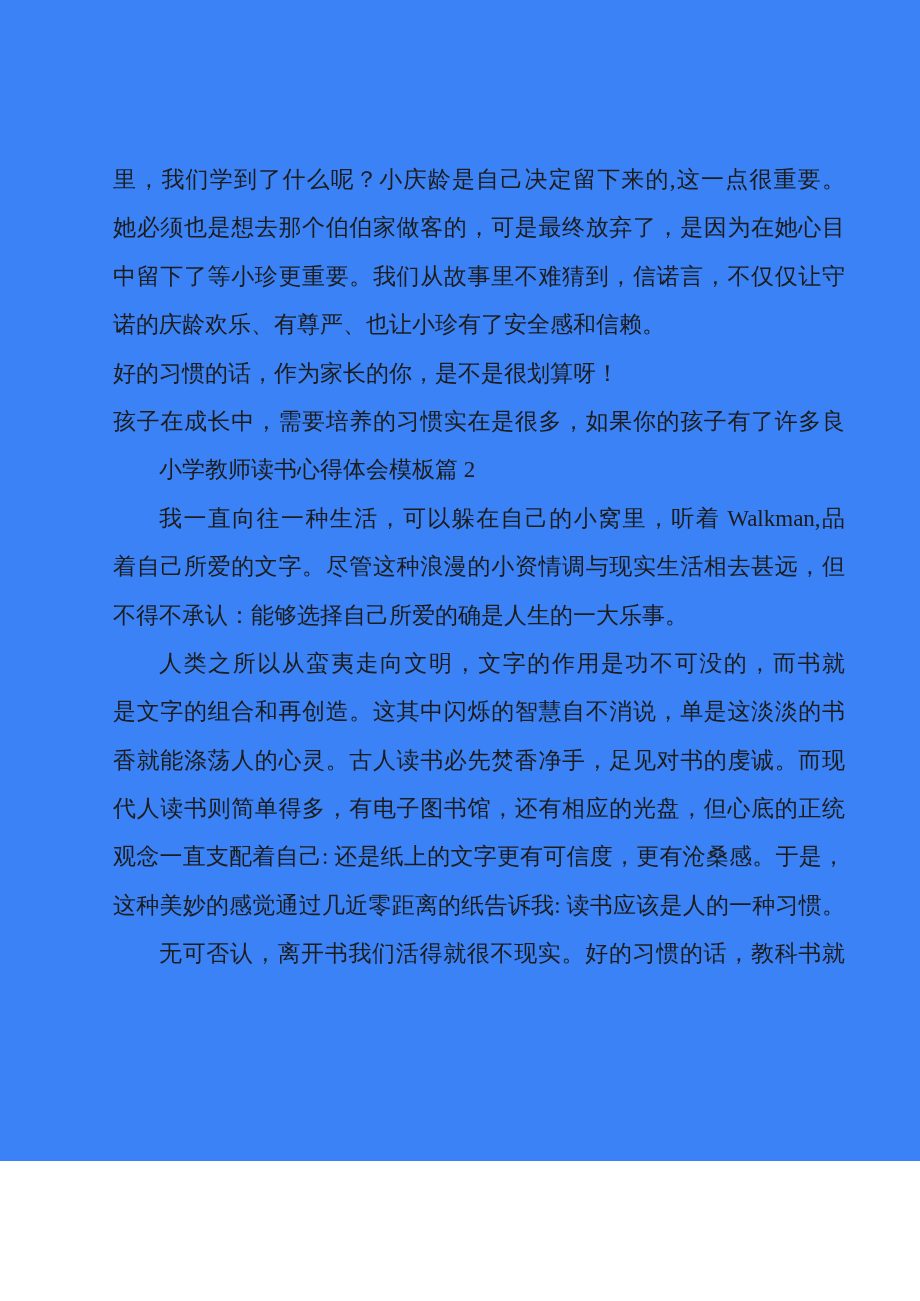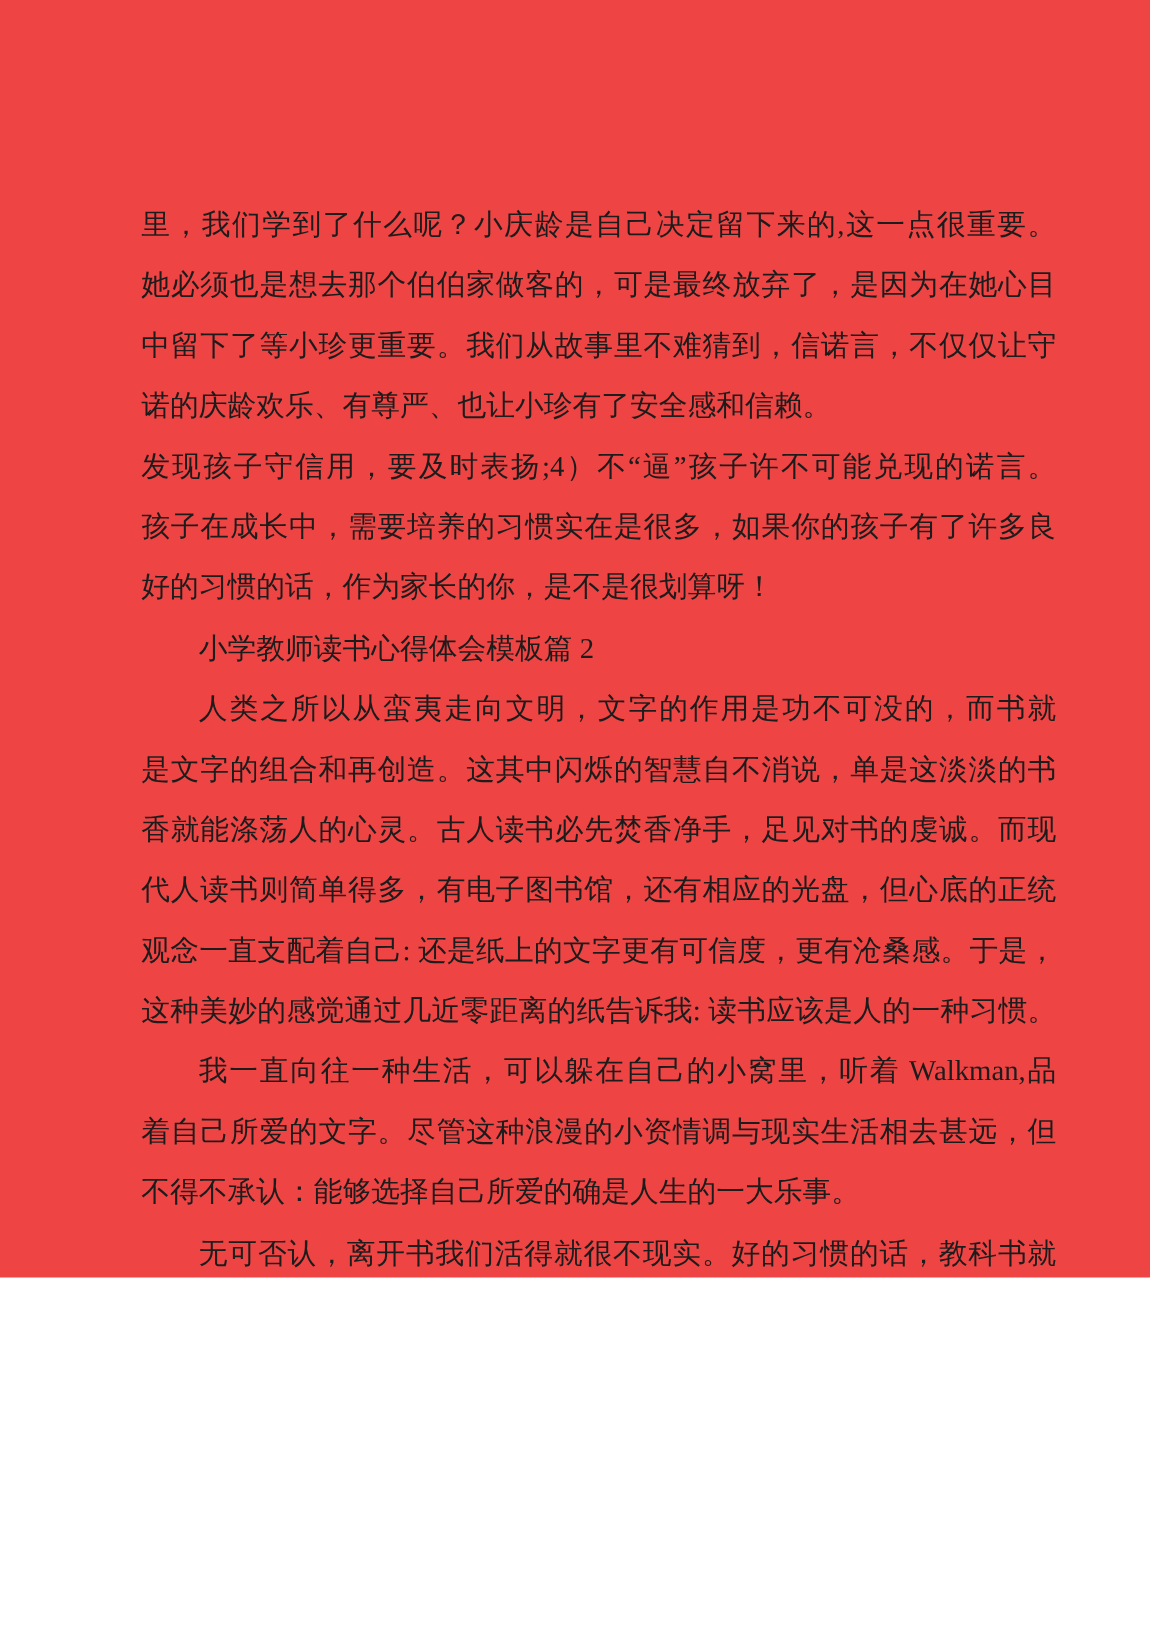--- a/index.html
+++ b/index.html
@@ -8,22 +8,22 @@
     }
     body {
       width: 920px;
       height: 1301px;
       background: #ffffff;
       overflow: hidden;
     }
     .page {
       position: relative;
       width: 920px;
-      height: 1022px;
-      background: #ef4444;
+      height: 1161px;
+      background: #3b82f6;
     }
     .content {
       position: absolute;
       left: 113px;
       top: 156px;
       width: 732px;
       color: #1c1c1c;
       font-family: "Liberation Serif", "DejaVu Serif", serif;
       font-size: 23px;
       line-height: 48.4px;
@@ -54,42 +54,41 @@
   <div class="content">
 
     <div class="paragraph">
       <div class="line fill">里，我们学到了什么呢？小庆龄是自己决定留下来的,这一点很重要。</div>
       <div class="line fill">她必须也是想去那个伯伯家做客的，可是最终放弃了，是因为在她心目</div>
       <div class="line fill">中留下了等小珍更重要。我们从故事里不难猜到，信诺言，不仅仅让守</div>
       <div class="line">诺的庆龄欢乐、有尊严、也让小珍有了安全感和信赖。</div>
     </div>
 
     <div class="paragraph">
-      <div class="line fill">发现孩子守信用，要及时表扬;4）不“逼”孩子许不可能兑现的诺言。</div>
+      <div class="line">好的习惯的话，作为家长的你，是不是很划算呀！</div>
       <div class="line fill">孩子在成长中，需要培养的习惯实在是很多，如果你的孩子有了许多良</div>
-      <div class="line">好的习惯的话，作为家长的你，是不是很划算呀！</div>
     </div>
 
     <div class="paragraph">
       <div class="line indent">小学教师读书心得体会模板篇 2</div>
+    </div>
+
+    <div class="paragraph">
+      <div class="line fill indent">我一直向往一种生活，可以躲在自己的小窝里，听着 Walkman,品</div>
+      <div class="line fill">着自己所爱的文字。尽管这种浪漫的小资情调与现实生活相去甚远，但</div>
+      <div class="line">不得不承认：能够选择自己所爱的确是人生的一大乐事。</div>
     </div>
 
     <div class="paragraph">
       <div class="line fill indent">人类之所以从蛮夷走向文明，文字的作用是功不可没的，而书就</div>
       <div class="line fill">是文字的组合和再创造。这其中闪烁的智慧自不消说，单是这淡淡的书</div>
       <div class="line fill">香就能涤荡人的心灵。古人读书必先焚香净手，足见对书的虔诚。而现</div>
       <div class="line fill">代人读书则简单得多，有电子图书馆，还有相应的光盘，但心底的正统</div>
       <div class="line fill">观念一直支配着自己: 还是纸上的文字更有可信度，更有沧桑感。于是，</div>
       <div class="line fill">这种美妙的感觉通过几近零距离的纸告诉我: 读书应该是人的一种习惯。</div>
     </div>
 
     <div class="paragraph">
-      <div class="line fill indent">我一直向往一种生活，可以躲在自己的小窝里，听着 Walkman,品</div>
-      <div class="line fill">着自己所爱的文字。尽管这种浪漫的小资情调与现实生活相去甚远，但</div>
-      <div class="line">不得不承认：能够选择自己所爱的确是人生的一大乐事。</div>
-    </div>
-
-    <div class="paragraph">
       <div class="line fill indent">无可否认，离开书我们活得就很不现实。好的习惯的话，教科书就</div>
     </div>
 
   </div>
 </div>
 
 </body></html>

